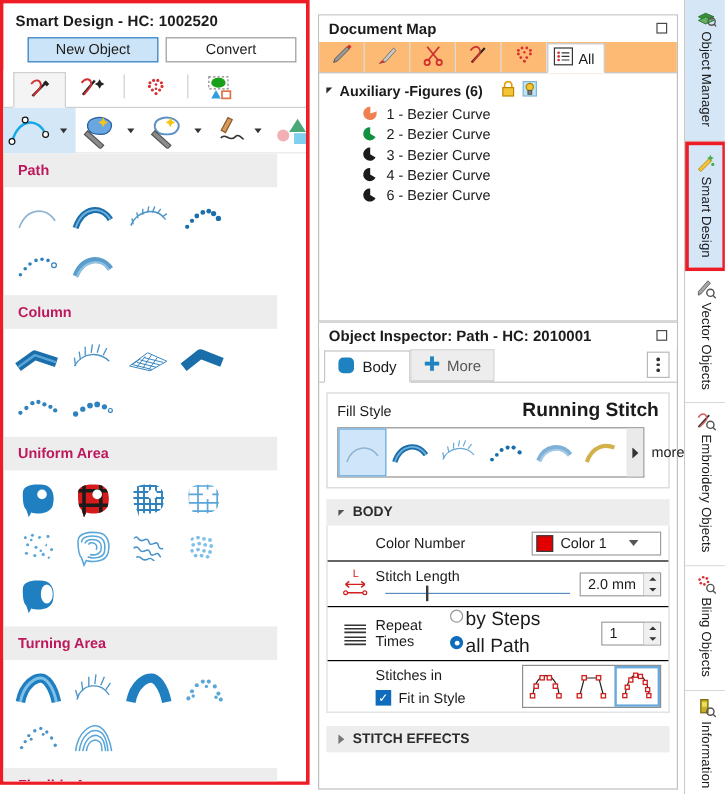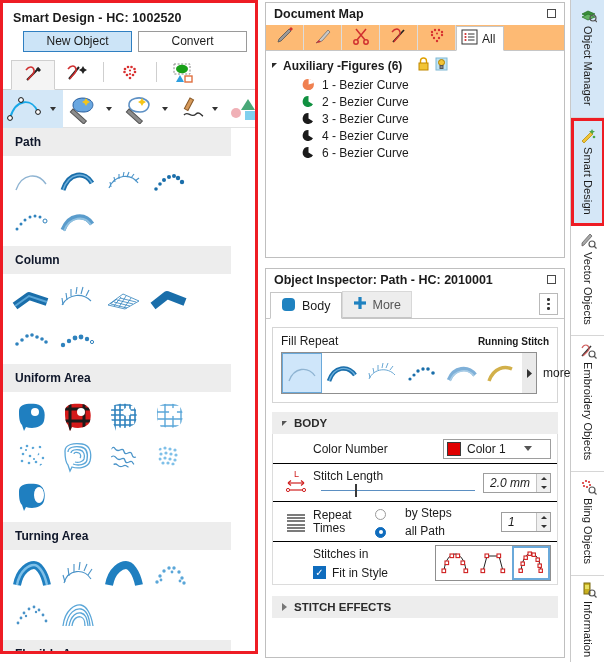--- a/index.html
+++ b/index.html
@@ -45,38 +45,38 @@
   .sd-tools { display:flex; align-items:center; height:38px; background:#fff;
               border-bottom:1px solid #e2e2e2; }
   .tool { height:38px; display:flex; align-items:center; justify-content:center; padding:0 3px; }
   .tool.sel { background:#d3e7f7; }
   .caret-sm { width:0;height:0;border-left:3.5px solid transparent;border-right:3.5px solid transparent;
               border-top:4px solid #333; margin:0 4px; }
 
   
   .sd-body { flex:1; overflow:hidden; background:#fff; }
   .cat-head {
-    background:#ededed; font-weight:bold; font-size:12px; color:#0f172a;
+    background:#ededed; font-weight:bold; font-size:12px; color:#be185d;
     padding:7px 0 7px 12px; margin:0; width:228px;
   }
   .icon-grid { display:flex; flex-wrap:wrap; padding:5px 0 5px 6px; width:234px; }
   .icon-cell { width:46px; height:40px; display:flex; align-items:center; justify-content:center; }
 
   
   .panel { position:absolute; background:#fff; border:1px solid #bfbfbf; }
   .panel-title {
     height:22px; line-height:22px; padding-left:8px; font-weight:bold; font-size:12.5px;
     color:#1b1b1b; background:#fff; position:relative;
   }
   .pin {
     position:absolute; right:8px; top:6px; width:9px; height:9px;
     border:1.3px solid #4a4a4a; background:#fff;
   }
 
-  #doc-map { left:265px; top:2px; width:300px; height:256px; }
+  #doc-map { left:265px; top:12px; width:300px; height:256px; }
   .dm-toolbar { display:flex; align-items:flex-end; height:26px; border-bottom:1px solid #c6c6c6;
                 background:#fdba74; }
   .dm-tool { width:38px; height:25px; display:flex; align-items:center; justify-content:center;
              border-right:1px solid #dcdcdc; }
   .dm-all { height:25px; display:flex; align-items:center; gap:4px; padding:0 8px 0 4px;
             border:1px solid #c6c6c6; border-bottom:1px solid #fff; background:#fff;
             margin-bottom:-1px; }
   .dm-all span { font-size:12px; }
 
   .tree { padding:4px 0 0 6px; }
@@ -95,21 +95,21 @@
                 margin-bottom:-1px; color:#1b1b1b; }
   .oi-tab.unsel { background:#ededed; border:1px solid #d8d8d8; border-bottom:1px solid #c6c6c6; }
   .kebab { position:absolute; right:6px; top:2px; width:19px; height:22px;
            border:1px solid #b9b9b9; background:#fff; display:flex; flex-direction:column;
            align-items:center; justify-content:center; gap:2px; }
   .kebab i { width:2.5px;height:2.5px;background:#333;display:block;border-radius:50%; }
 
   .fillstyle-box { margin:8px 6px 0 6px; border:1px solid #d5d5d5; padding:6px 8px 8px 8px; }
   .fs-row1 { display:flex; justify-content:space-between; align-items:baseline; margin-bottom:4px; }
   .fs-label { font-size:12px; }
-  .fs-value { font-size:10px; font-weight:bold; }
+  .fs-value { font-size:16px; font-weight:bold; }
   .fs-strip-wrap { display:flex; align-items:center; gap:6px; }
   .fs-strip { flex:1; display:flex; align-items:center; border:1px solid #8f8f8f; background:#fff;
               height:42px; }
   .fs-item { width:40px; height:40px; display:flex; align-items:center; justify-content:center; }
   .fs-item.sel { background:#cfe6fa; border:1px solid #6aa9da; }
   .fs-next { width:14px; height:40px; background:#eaeaea; display:flex; align-items:center;
              justify-content:center; }
   .fs-more { width:40px; text-align:center; font-size:12px; line-height:13px; }
   .caret-dn { width:0;height:0;border-left:7px solid transparent;border-right:7px solid transparent;
               border-top:7px solid #2b2b2b; margin:2px auto 0 auto; }
@@ -131,31 +131,31 @@
            height:20px; width:108px; padding:0 14px 0 3px; }
   .swatch { width:14px; height:14px; border:1px solid #3a3a3a; }
   .combo-txt { flex:1; font-size:12px; padding-left:6px; }
   .chev { width:0;height:0;border-left:4px solid transparent;border-right:4px solid transparent;
           border-top:5px solid #555; margin-right:4px; }
 
   .slider { flex:1; height:14px; position:relative; margin:0 8px; }
   .slider .track { position:absolute; left:0; right:0; top:7px; height:1.5px; background:#5b8fc2; }
   .slider .thumb { position:absolute; left:22%; top:1px; width:2.5px; height:13px; background:#3a3a3a; }
 
-  .spin { display:flex; align-items:center; border:1px solid #9e9e9e; background:#fff; height:20px;font-style:italic; }
+  .spin { display:flex; align-items:center; border:1px solid #9e9e9e; background:#fff; height:20px; }
   .spin .val { font-size:12px; padding:0 6px; min-width:44px; text-align:left; }
   .spin .btns { width:14px; height:18px; border-left:1px solid #c4c4c4; display:flex;
                 flex-direction:column; }
   .spin .btns div { flex:1; display:flex; align-items:center; justify-content:center; background:#f0f0f0; }
   .up { width:0;height:0;border-left:3px solid transparent;border-right:3px solid transparent;
         border-bottom:3.5px solid #333; }
   .dn { width:0;height:0;border-left:3px solid transparent;border-right:3px solid transparent;
         border-top:3.5px solid #333; }
 
-  .radio { display:flex; align-items:flex-end; gap:19px; font-size:12px; }
+  .radio { display:flex; align-items:flex-start; gap:2px; font-size:16px; }
   .rdot { width:11px;height:11px;border-radius:50%;border:1.5px solid #9a9a9a; background:#fff; }
   .rdot.on { border:1.5px solid #0f6cbd; background:#0f6cbd; position:relative; }
   .rdot.on::after { content:''; position:absolute; left:2.5px; top:2.5px; width:4px;height:4px;
                     background:#fff; border-radius:50%; }
   .chk { width:13px;height:13px;background:#0f6cbd; display:inline-flex; align-items:center;
          justify-content:center; color:#fff; font-size:10px; }
   .stitch-opts { display:flex; border:1px solid #8f8f8f; }
   .so { width:38px; height:34px; display:flex; align-items:center; justify-content:center; }
   .so.sel { background:#fff; border:2px solid #6aa9da; }
 
@@ -805,21 +805,21 @@
       </div>
       <div class="kebab">
         <i></i>
           <i></i>
           <i></i>
       </div>
     </div>
 
     <div class="fillstyle-box">
       <div class="fs-row1">
-        <span class="fs-label">Fill Repeat</span>
+        <span class="fs-label">Fill Style</span>
         <span class="fs-value">Running Stitch</span>
       </div>
       <div class="fs-strip-wrap">
         <div class="fs-strip">
           <div class="fs-item sel">
             <svg width="34" height="24">
                 <path d="M4 20 C9 6, 23 5, 30 15" stroke="#8fb4d2" stroke-width="1.3" fill="none"></path>
               </svg>
           </div>
           <div class="fs-item">

